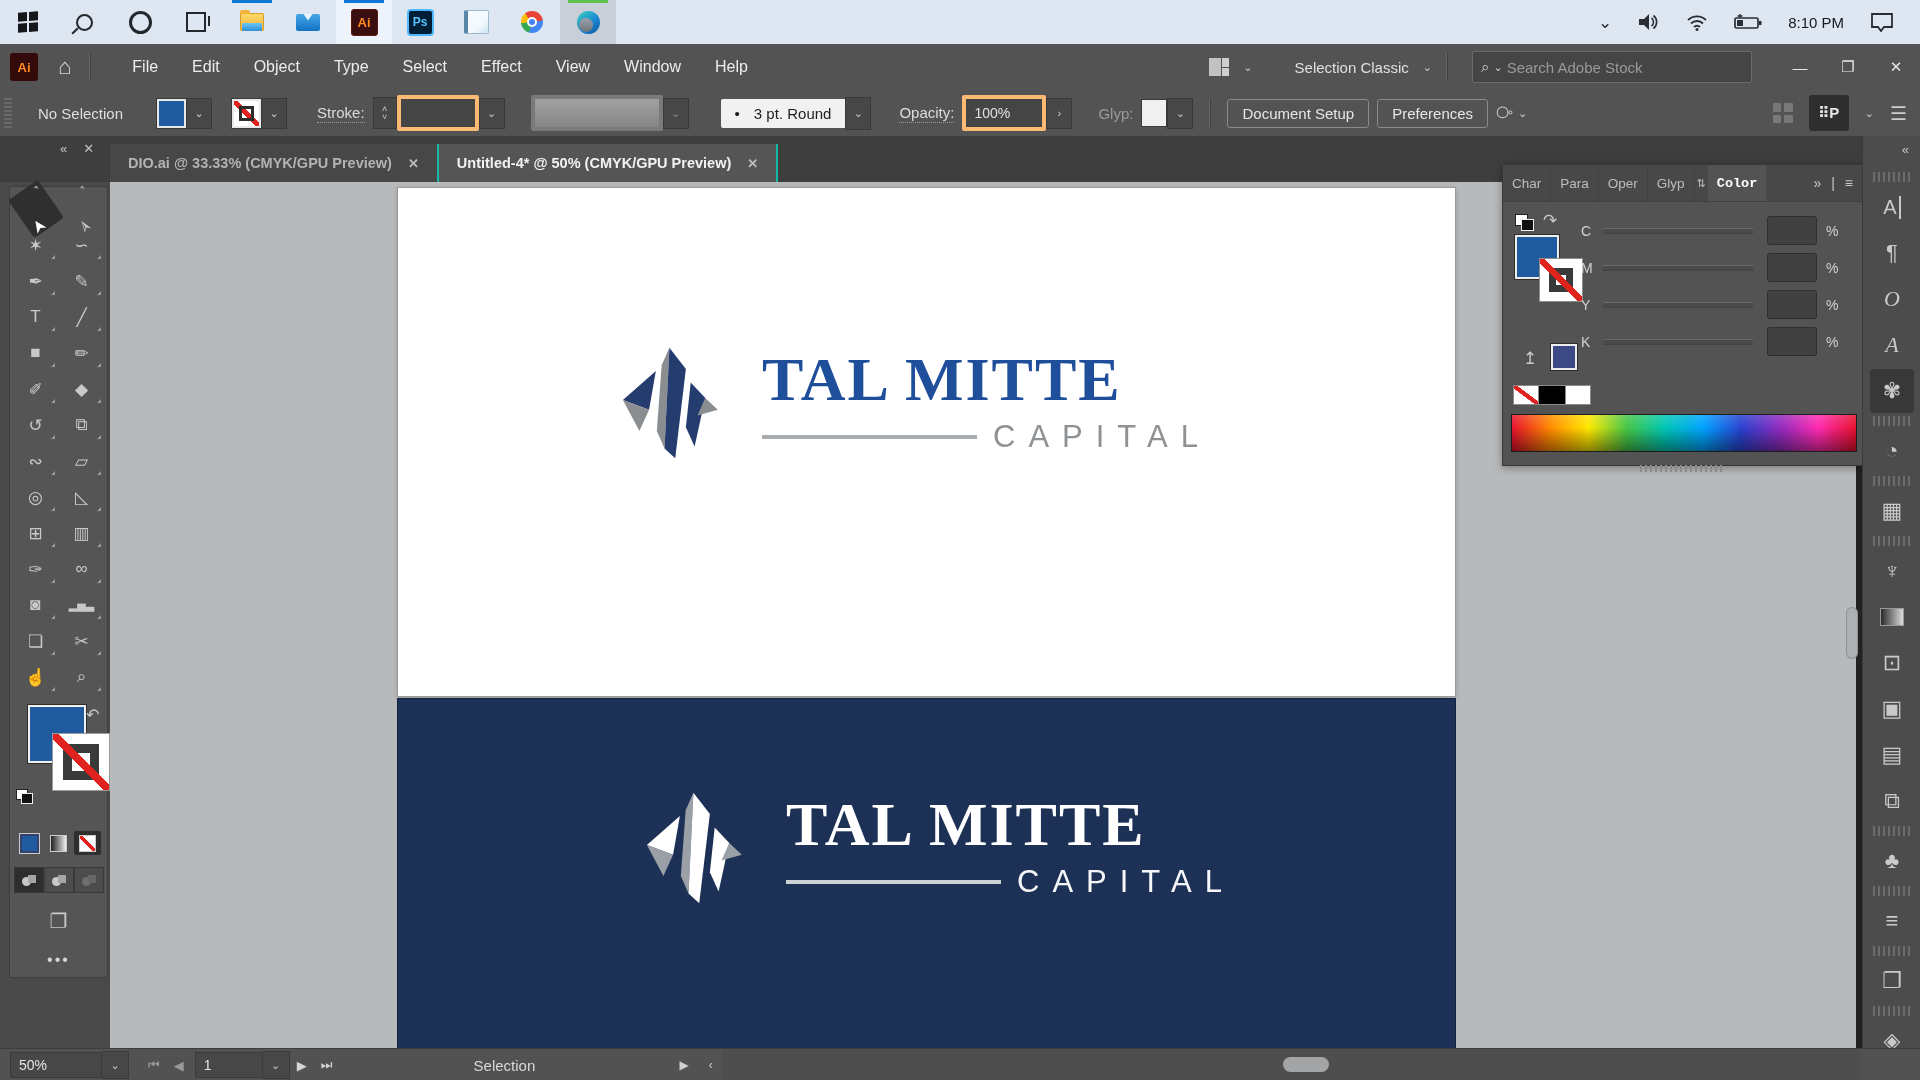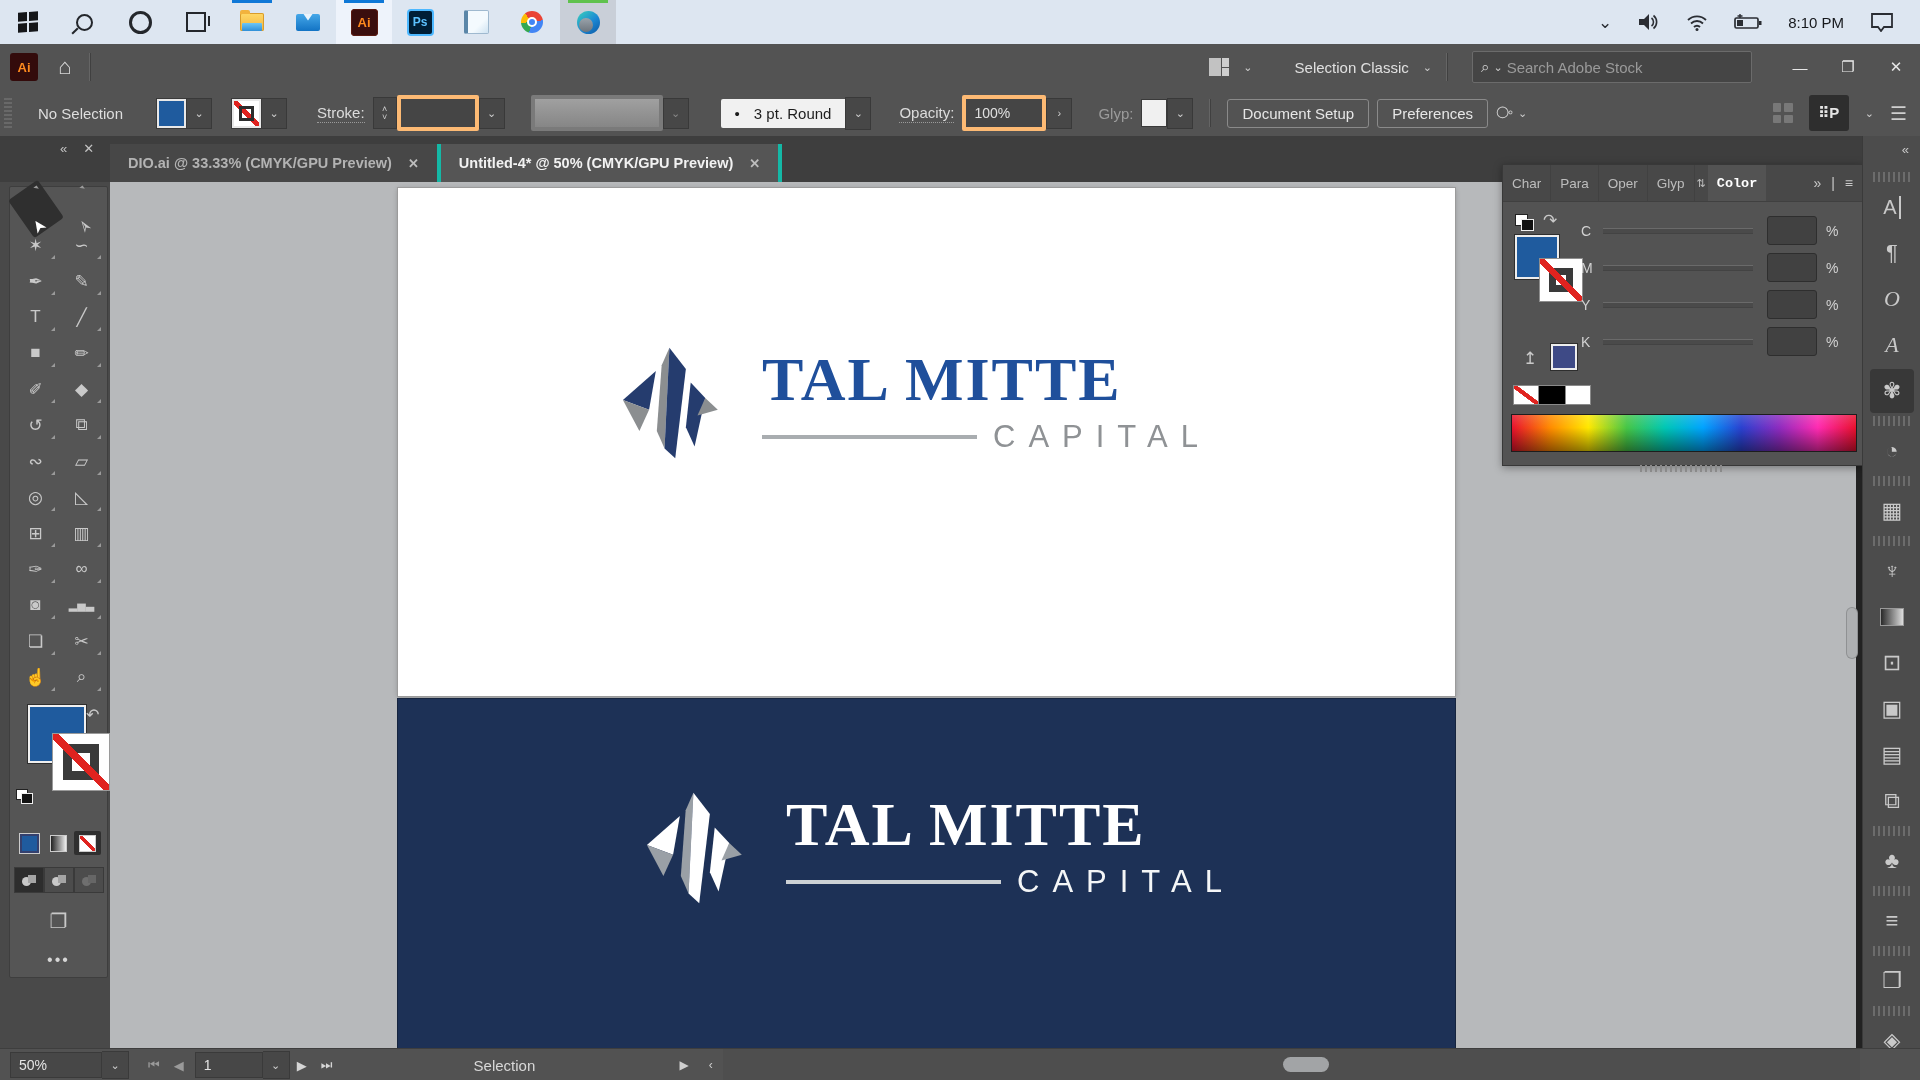--- a/index.html
+++ b/index.html
@@ -83,21 +83,21 @@
   .dots4{width:20px;height:20px;display:grid;grid-template-columns:1fr 1fr;gap:3px;}
   .dots4 i{background:#787878;border-radius:1px;}
   .panelmode{width:40px;height:36px;background:#2e2e2e;border-radius:3px;display:flex;align-items:center;justify-content:center;gap:2px;color:#e6e6e6;font-weight:bold;font-size:15px;}
   .sel-similar{font-size:17px;color:#cfcfcf;display:flex;align-items:center;gap:5px;}
   .hamb{font-size:19px;color:#cfcfcf;letter-spacing:-1px;}
 
   
   #tabbar{left:0;top:136px;width:1920px;height:46px;background:#3e3e3e;display:flex;align-items:flex-end;}
   #dock-collapse-left{position:absolute;left:60px;top:5px;display:flex;gap:16px;color:#c4c4c4;font-size:13px;}
   #tabs{display:flex;margin-left:110px;height:38px;}
-  .doc-tab{display:flex;align-items:center;gap:16px;padding:0 18px;background:#474747;border-right:4px solid #14b8a6;
+  .doc-tab{display:flex;align-items:center;gap:16px;padding:0 18px;background:#474747;border-right:2px solid #14b8a6;
     font-size:14.5px;color:#b3b3b3;font-weight:bold;white-space:nowrap;}
   .doc-tab.active{background:#555555;color:#f2f2f2;}
   .doc-tab .tab-close{font-size:13px;color:#bdbdbd;}
 
   
   #left-dock{left:0;top:182px;width:110px;height:866px;background:#494949;}
   #tools-panel{left:9px;top:186px;width:97px;background:#555;border:1px solid #3e3e3e;border-radius:2px;padding:4px 0 8px;
     display:flex;flex-direction:column;align-items:center;}
   #tools-grid{display:grid;grid-template-columns:46px 46px;}
   .tool{height:36px;display:flex;align-items:center;justify-content:center;color:#c9c9c9;font-size:17px;position:relative;border-radius:3px;}
@@ -282,20 +282,32 @@
       <svg class="tray-svg" width="24" height="20" viewBox="0 0 24 20">
           <path d="M2 2 h20 v13 h-8 l-3 4 -3 -4 H2 z" fill="none" stroke="#2a2d33" stroke-width="1.8"></path>
         </svg>
     </div>
   </div>
 
   <div id="menubar" class="abs">
     <span class="ai-logo">Ai</span>
     <span class="home-glyph">⌂</span>
     <span class="vsep"></span>
+    <div id="menus">
+
+    <span class="menu-item">File</span>
+        <span class="menu-item">Edit</span>
+        <span class="menu-item">Object</span>
+        <span class="menu-item">Type</span>
+        <span class="menu-item">Select</span>
+        <span class="menu-item">Effect</span>
+        <span class="menu-item">View</span>
+        <span class="menu-item">Window</span>
+        <span class="menu-item">Help</span>
+      </div>
     <div id="menubar-right">
       <span class="ws-icon">
           <i></i>
           <i></i>
           <i></i>
         </span>
       <span class="chev">⌄</span>
       <span style="width:14px"></span>
       <span id="workspace-label">Selection Classic</span>
       <span class="chev">⌄</span>

